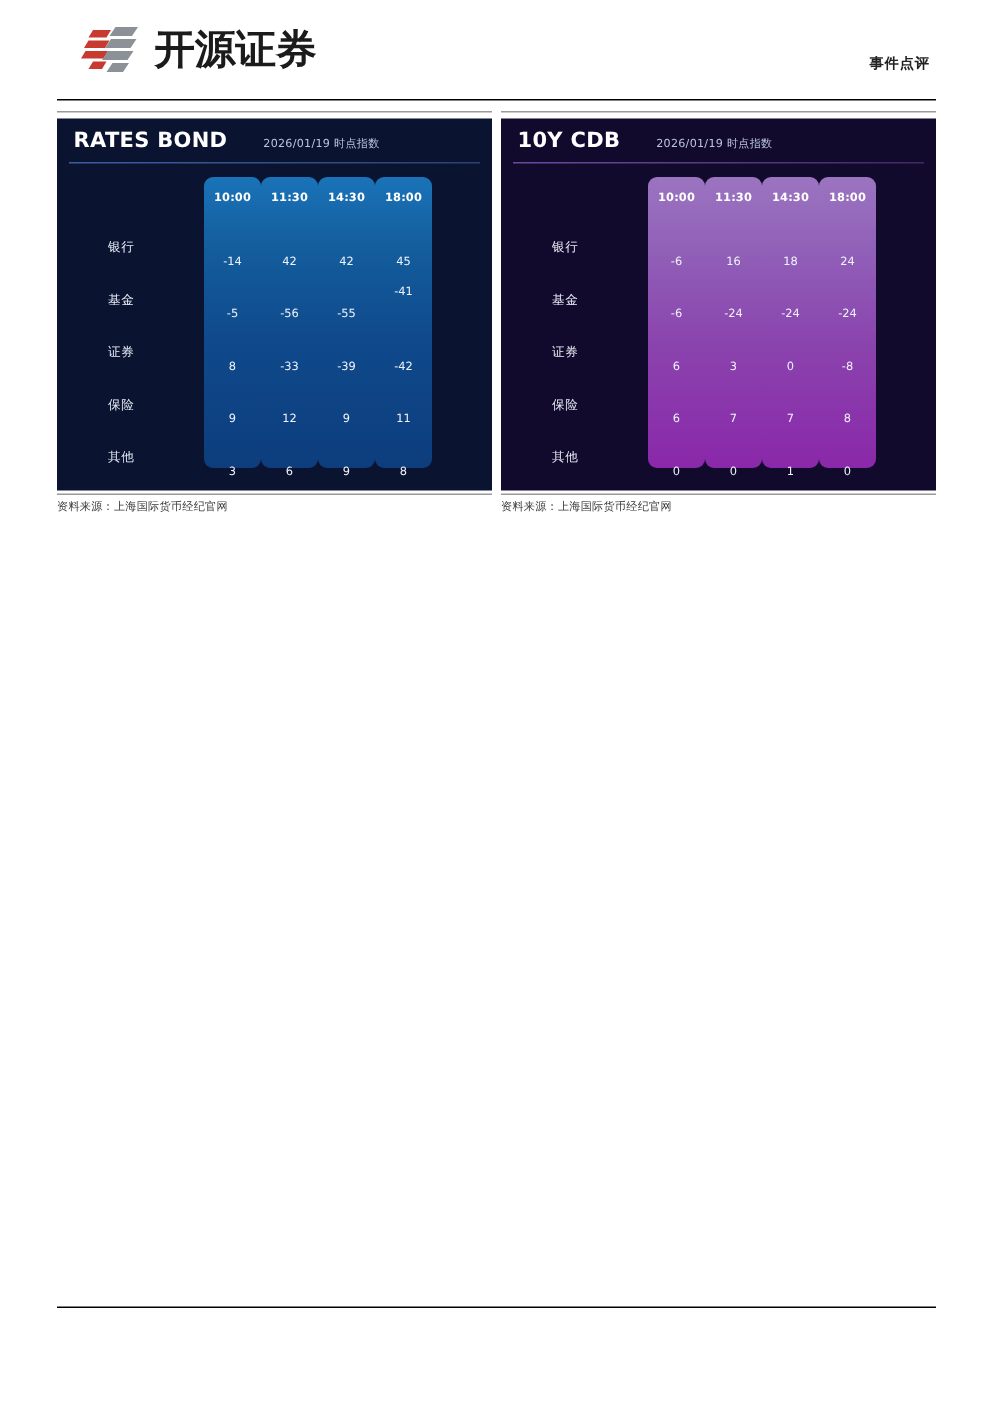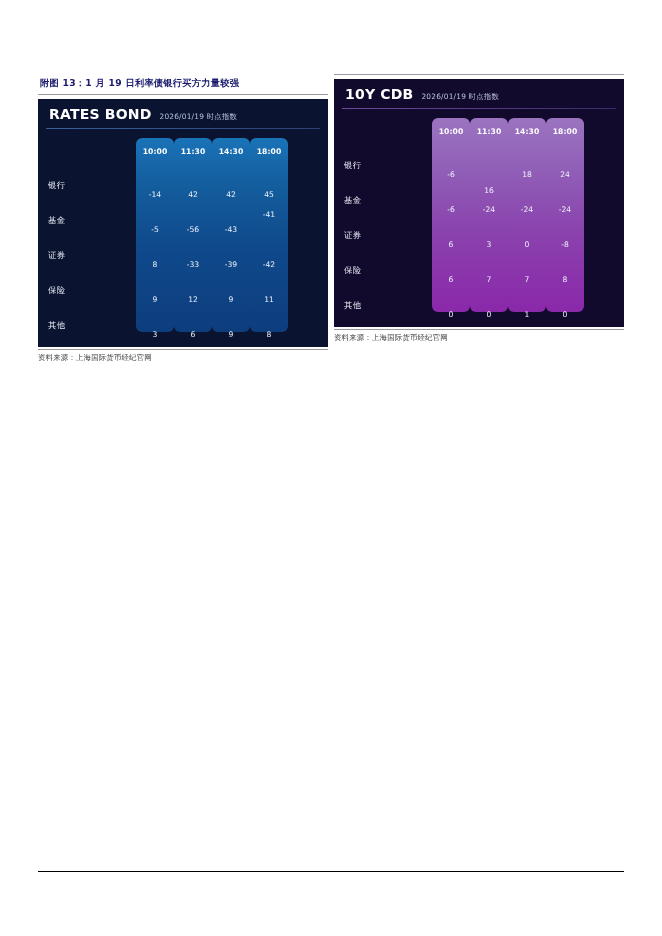--- a/index.html
+++ b/index.html
@@ -96,21 +96,21 @@
   }
   .chart-blue  { background: #0a1430; }
   .chart-purple{ background: #120a2c; }
 
   .chart-head {
     position: relative;
     height: 30px;
     padding: 7px 0 0 11px;
     display: flex;
     align-items: baseline;
-    gap: 8px;
+    gap: 24px;
   }
   .chart-head-title {
     font-family: "DejaVu Sans", "Liberation Sans", sans-serif;
     font-size: 14px;
     font-weight: bold;
     color: #ffffff;
     letter-spacing: 0.2px;
   }
   .chart-head-sub {
     font-family: "DejaVu Sans", "Liberation Sans", sans-serif;
@@ -139,21 +139,21 @@
     height: 100%;
     display: flex;
   }
   .rowlabels {
     width: 58px;
     position: relative;
     flex: 0 0 58px;
   }
   .rowlabel {
     position: absolute;
-    left: 0;
+    left: 24px;
     font-family: Liberation Sans, sans-serif;
     font-size: 8.4px;
     color: #e8ecf6;
     letter-spacing: 0.4px;
     transform: translateY(-50%);
   }
   .cols {
     flex: 1;
     display: flex;
     justify-content: center;
@@ -231,23 +231,43 @@
     font-size: 8.6px;
     font-weight: bold;
     color: #1a1a1a;
   }
 </style>
 </head>
 <body>
 
 <div class="page">
 
+  <div class="header">
+    <div class="logo-wrap">
+      <span class="logo-mark">
+        <svg width="44" height="36" viewBox="0 0 44 36" xmlns="http://www.w3.org/2000/svg">
+          <g>
+            <path d="M10 4 L22 4 L19 9 L7 9 Z" fill="#c8392f"></path>
+            <path d="M7 11 L21 11 L18 16 L4 16 Z" fill="#c8392f"></path>
+            <path d="M5 18 L20 18 L17 23 L2 23 Z" fill="#c8392f"></path>
+            <path d="M10 25 L19 25 L16 30 L7 30 Z" fill="#c8392f"></path>
+            <path d="M25 2 L40 2 L36 8 L21 8 Z" fill="#8b9196"></path>
+            <path d="M22 10 L39 10 L35 16 L18 16 Z" fill="#8b9196"></path>
+            <path d="M20 18 L37 18 L33 24 L16 24 Z" fill="#8b9196"></path>
+            <path d="M23 26 L34 26 L30 32 L19 32 Z" fill="#8b9196"></path>
+          </g>
+        </svg>
+      </span>
+      <span class="logo-text">开源证券</span>
+    </div>
+    <div class="header-tag">事件点评</div>
+    <div class="header-rule"></div>
+  </div>
 
   <div class="fig fig-left">
-    <div class="fig-title">附图 13：1 月 19 日利率债银行买方力量较强</div>
     <div class="fig-title-rule"></div>
 
     <div class="chart chart-blue">
       <div class="chart-head">
         <span class="chart-head-title">RATES BOND</span>
         <span class="chart-head-sub">2026/01/19 时点指数</span>
         <div class="chart-head-rule rule-blue"></div>
       </div>
       <div class="chart-body">
         <div class="grid">
@@ -274,21 +294,21 @@
               <div class="cell" style="top:56px">42</div>
               <div class="cell" style="top:91px">-56</div>
               <div class="cell" style="top:126px">-33</div>
               <div class="cell" style="top:161px">12</div>
               <div class="cell" style="top:196px">6</div>
             </div>
 
             <div class="col col-blue">
               <div class="col-time">14:30</div>
               <div class="cell" style="top:56px">42</div>
-              <div class="cell" style="top:91px">-43</div>
+              <div class="cell" style="top:91px">-55</div>
               <div class="cell" style="top:126px">-39</div>
               <div class="cell" style="top:161px">9</div>
               <div class="cell" style="top:196px">9</div>
             </div>
 
             <div class="col col-blue">
               <div class="col-time">18:00</div>
               <div class="cell" style="top:56px">45</div>
               <div class="cell" style="top:76px">-41</div>
               <div class="cell" style="top:126px">-42</div>
@@ -328,21 +348,21 @@
               <div class="col-time">10:00</div>
               <div class="cell" style="top:56px">-6</div>
               <div class="cell" style="top:91px">-6</div>
               <div class="cell" style="top:126px">6</div>
               <div class="cell" style="top:161px">6</div>
               <div class="cell" style="top:196px">0</div>
             </div>
 
             <div class="col col-purple">
               <div class="col-time">11:30</div>
-              <div class="cell" style="top:72px">16</div>
+              <div class="cell" style="top:56px">16</div>
               <div class="cell" style="top:91px">-24</div>
               <div class="cell" style="top:126px">3</div>
               <div class="cell" style="top:161px">7</div>
               <div class="cell" style="top:196px">0</div>
             </div>
 
             <div class="col col-purple">
               <div class="col-time">14:30</div>
               <div class="cell" style="top:56px">18</div>
               <div class="cell" style="top:91px">-24</div>

